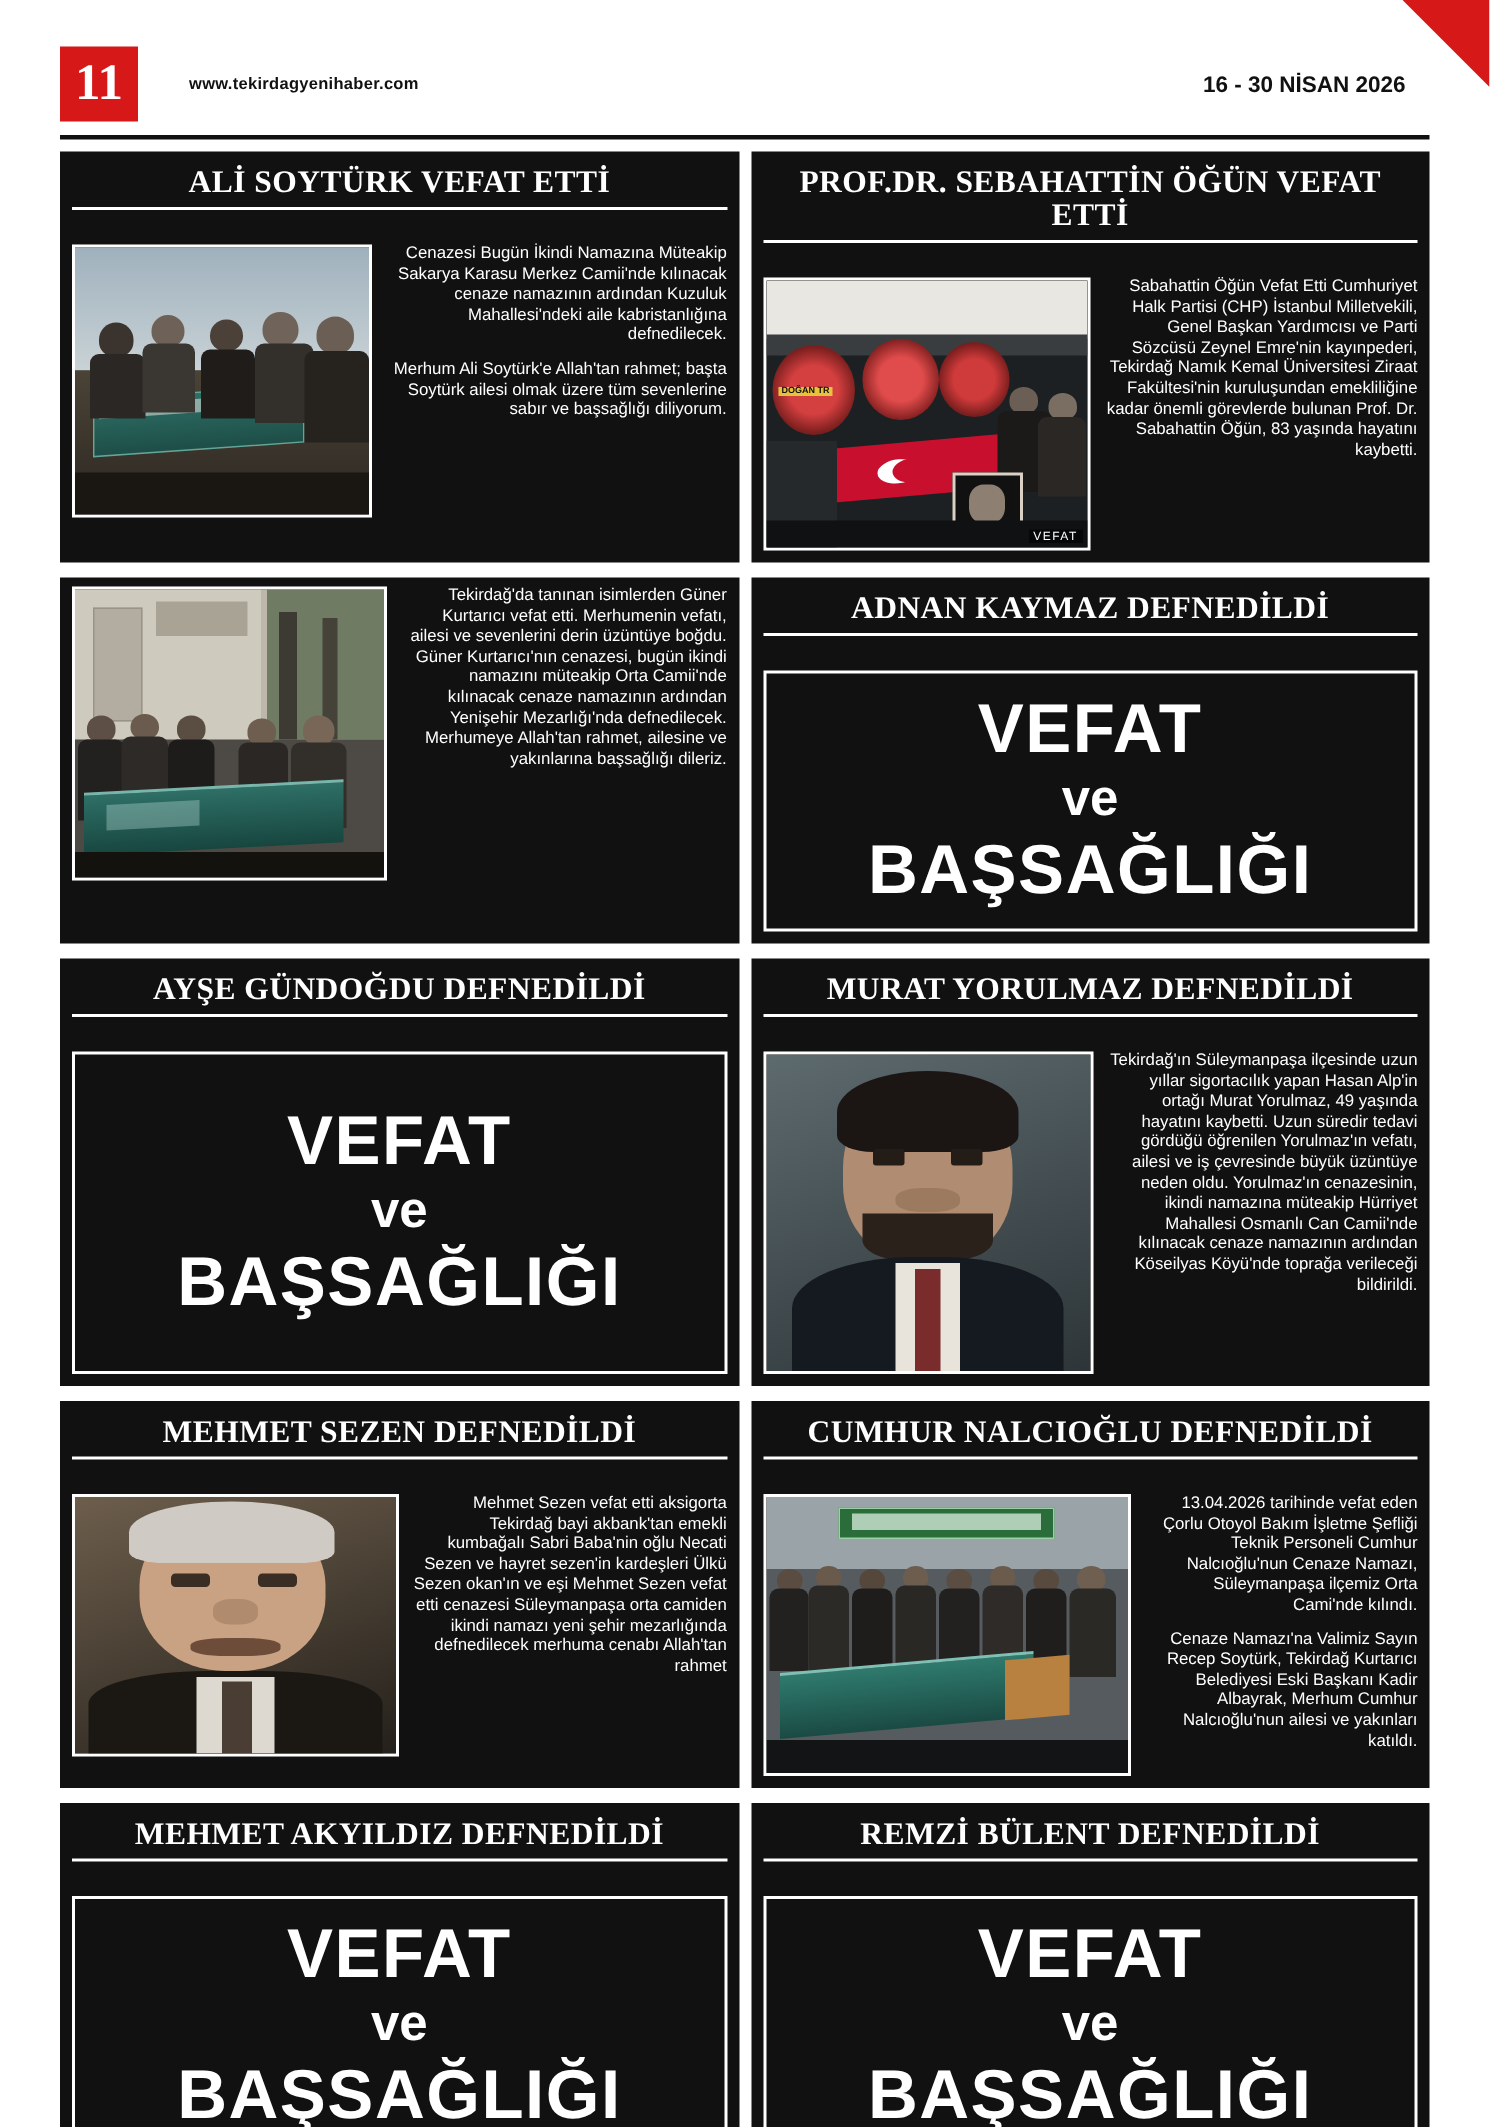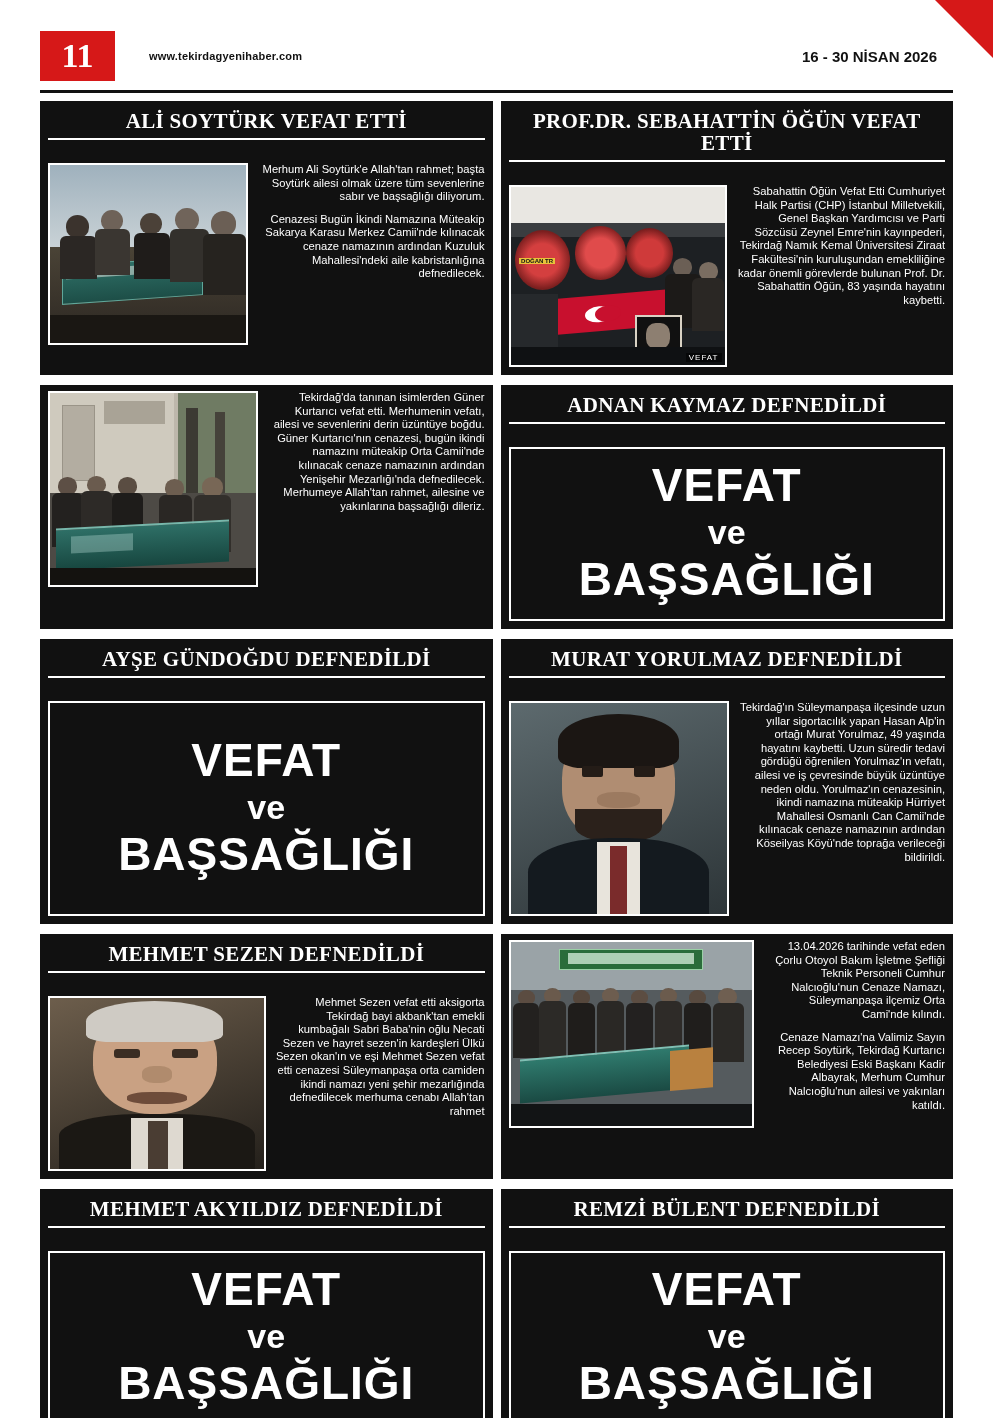--- a/index.html
+++ b/index.html
@@ -13,21 +13,21 @@
   .page { position: relative; width: 993px; height: 1418px; background:#fff; }
 
   
   .masthead {
     position: relative;
     height: 56px;
     margin: 28px 40px 0 40px;
     display: flex; align-items: center;
   }
   .page-num {
-    width: 75px; height: 50px; background: #d61818; color: #fff;
+    width: 52px; height: 50px; background: #d61818; color: #fff;
     display:flex; align-items:center; justify-content:center;
     font-size: 34px; font-weight: bold; font-family:"Liberation Serif", serif;
   }
   .site-url {
     font-size: 11px; font-weight: bold; color:#111; margin-left: 34px;
     letter-spacing: .2px;
   }
   .logo-wrap {
     position:absolute; left: 50%; transform: translateX(-50%);
     border: 2px solid #111; background:#fff;
@@ -182,22 +182,22 @@
             <div class="head" style="left:46%;top:27%;width:11%;height:12%;background:#4b4138;"></div>
             <div class="body-s" style="left:43%;top:38%;width:18%;height:26%;background:#1f1c1a;"></div>
             <div class="head" style="left:64%;top:24%;width:12%;height:13%;background:#70645a;"></div>
             <div class="body-s" style="left:61%;top:36%;width:20%;height:30%;background:#33302c;"></div>
             <div class="head" style="left:82%;top:26%;width:13%;height:14%;background:#6b5f55;"></div>
             <div class="body-s" style="left:78%;top:39%;width:22%;height:34%;background:#26231f;"></div>
             <div style="position:absolute;left:0;bottom:0;width:100%;height:16%;background:#1a1713;"></div>
           </div>
         </div>
         <div class="obit-text">
+          <p>Cenazesi Bugün İkindi Namazına Müteakip Sakarya Karasu Merkez Camii'nde kılınacak cenaze namazının ardından Kuzuluk Mahallesi'ndeki aile kabristanlığına defnedilecek.</p>
           <p>Merhum Ali Soytürk'e Allah'tan rahmet; başta Soytürk ailesi olmak üzere tüm sevenlerine sabır ve başsağlığı diliyorum.</p>
-          <p>Cenazesi Bugün İkindi Namazına Müteakip Sakarya Karasu Merkez Camii'nde kılınacak cenaze namazının ardından Kuzuluk Mahallesi'ndeki aile kabristanlığına defnedilecek.</p>
         </div>
       </div>
     </div>
 
     <div class="obit">
       <div class="obit-title">PROF.DR. SEBAHATTİN ÖĞÜN VEFAT  ETTİ</div>
       <div class="obit-body">
         <div class="photo" style="width:218px;height:182px;">
           <div class="ph-inner">
             <div style="position:absolute;inset:0;background:#1d2023;"></div>
@@ -317,20 +317,21 @@
             <div style="position:absolute;left:46%;top:72%;width:9%;height:28%;background:#4a3d33;"></div>
           </div>
         </div>
         <div class="obit-text">
           <p>Mehmet Sezen vefat etti aksigorta Tekirdağ bayi akbank'tan emekli kumbağalı Sabri Baba'nin oğlu Necati Sezen ve hayret sezen'in kardeşleri Ülkü Sezen okan'ın ve eşi Mehmet Sezen vefat etti cenazesi Süleymanpaşa orta camiden ikindi namazı yeni şehir mezarlığında defnedilecek merhuma cenabı Allah'tan rahmet</p>
         </div>
       </div>
     </div>
 
     <div class="obit">
+      <div class="obit-title">CUMHUR NALCIOĞLU DEFNEDİLDİ</div>
       <div class="obit-body">
         <div class="photo" style="width:245px;height:188px;">
           <div class="ph-inner">
             <div style="position:absolute;inset:0;background:#7f8a90;"></div>
             <div style="position:absolute;left:0;top:0;width:100%;height:26%;background:#9aa3a7;"></div>
             <div style="position:absolute;left:20%;top:4%;width:60%;height:11%;background:#2a6c3a;border:1px solid #9ad0a6;"></div>
             <div style="position:absolute;left:24%;top:6%;width:52%;height:6%;background:#cfe8d5;opacity:.8;"></div>
             <div style="position:absolute;left:0;top:26%;width:100%;height:74%;background:#555b5e;"></div>
             <div class="head" style="left:3%;top:26%;width:7%;height:8%;background:#5b4c41;"></div>
             <div class="body-s" style="left:1%;top:33%;width:11%;height:30%;background:#23211f;"></div>

